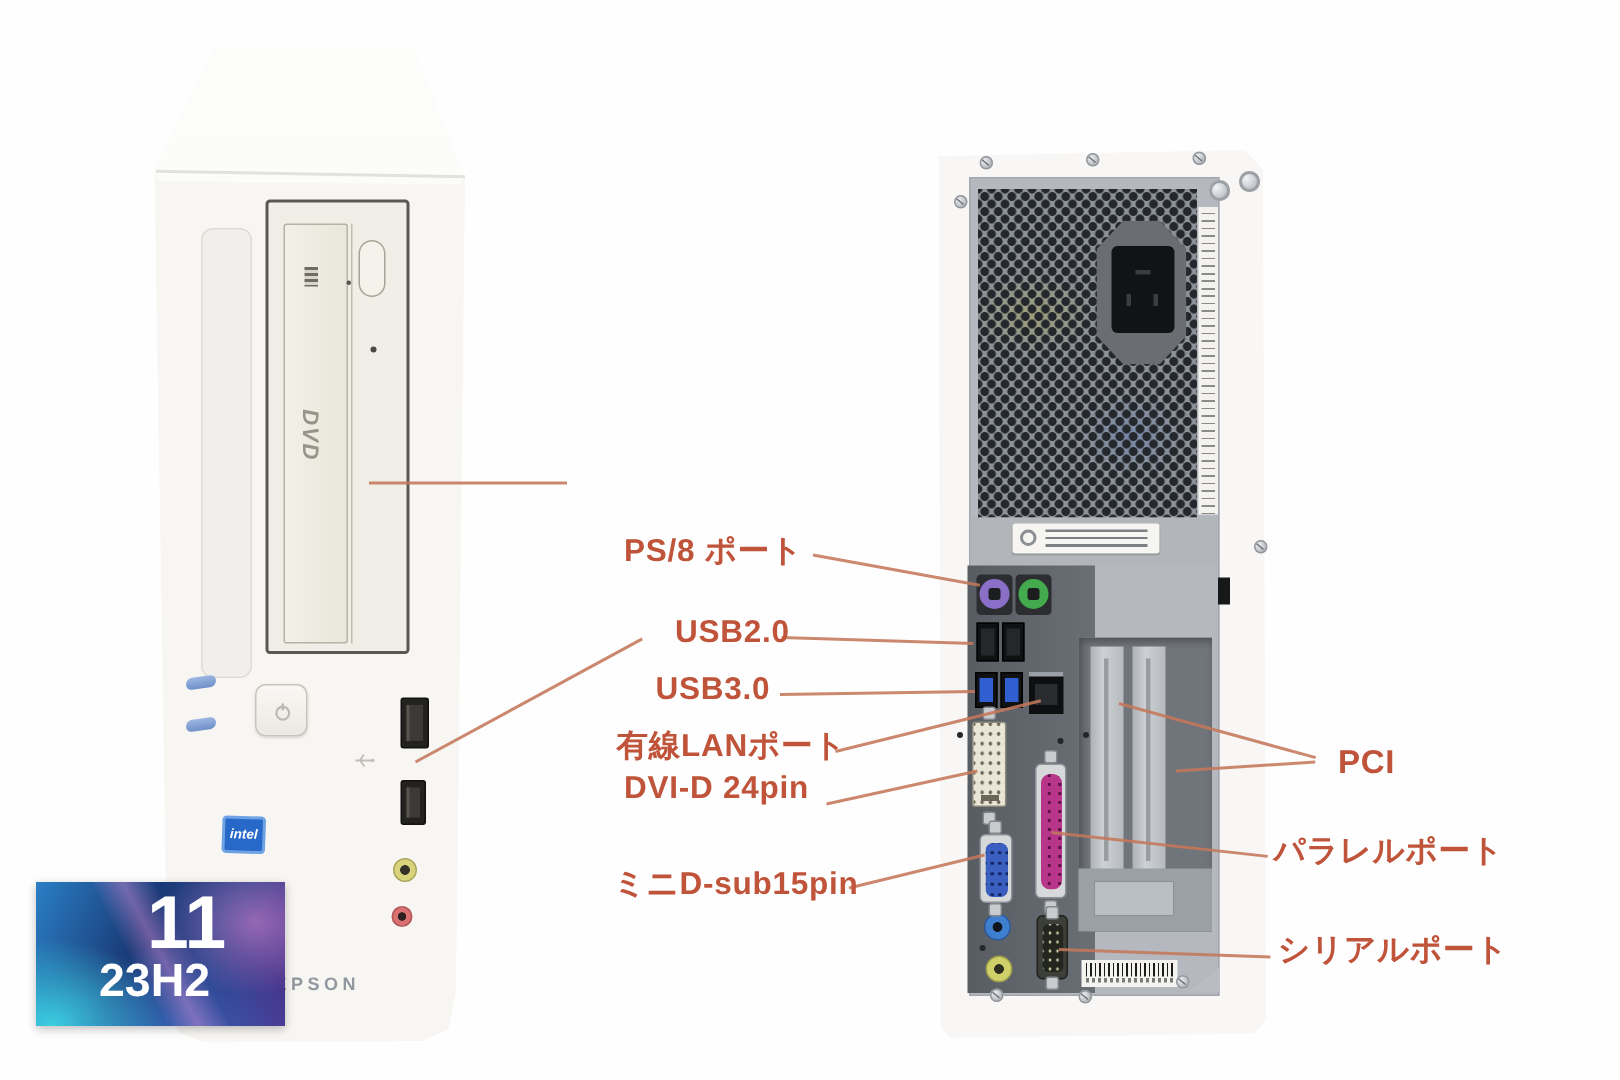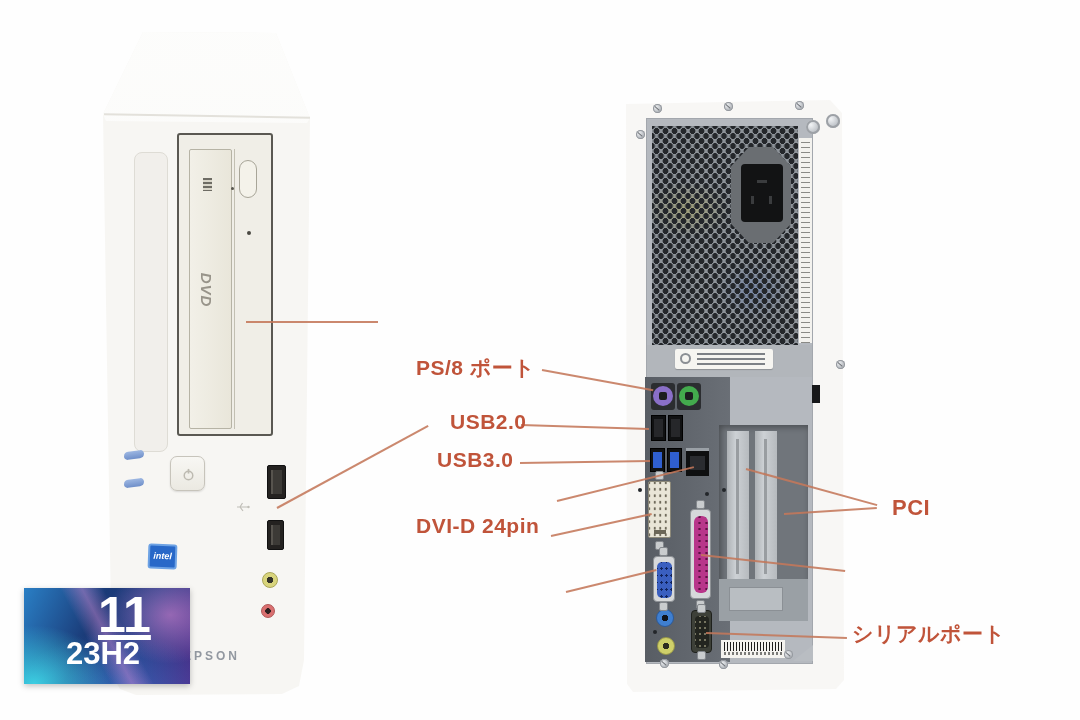--- a/index.html
+++ b/index.html
@@ -67,21 +67,21 @@
     left:24px;top:588px;width:166px;height:96px;z-index:70;box-shadow:0 2px 6px rgba(0,0,0,.25);
     background:
       radial-gradient(90px 70px at 88% 28%, rgba(233,140,216,.55), transparent 70%),
       linear-gradient(62deg, transparent 40%, rgba(240,150,225,.4) 50%, transparent 60%),
       radial-gradient(120px 90px at 6% 100%, rgba(64,227,238,.85), transparent 65%),
       radial-gradient(150px 110px at 55% 125%, rgba(70,140,230,.55), transparent 70%),
       linear-gradient(115deg,#2a7fc5,#1a3a77 40%,#234087 65%,#4c2f8a 100%);
   }
   .win-logo{left:34px;top:14px;width:35px;height:35px;display:grid;grid-template-columns:16px 16px;grid-template-rows:16px 16px;gap:3px;}
   .win-logo div{position:static;background:#fff;}
-  .win-11{left:74px;top:2px;font-size:50px;font-weight:bold;color:#fff;line-height:1;text-decoration:underline;}
+  .win-11{left:74px;top:2px;font-size:50px;font-weight:bold;color:#fff;line-height:1;}
   .win-build{left:36px;top:50px;width:86px;text-align:center;font-size:31px;font-weight:bold;color:#fff;line-height:1;}
 
   
   .rear-body{
     left:0;top:0;width:1080px;height:720px;z-index:5;
     clip-path:polygon(626px 104px,830px 100px,842px 113px,844px 680px,836px 689px,633px 692px,627px 684px);
     background:linear-gradient(90deg,#efeeec,#f8f7f5 18% 78%,#eae8e5);
   }
   .rear-inner{left:646px;top:118px;width:167px;height:546px;background:#b5b9bf;border:1px solid #a3a7ad;z-index:6;}
   .psu{left:652px;top:126px;width:146px;height:219px;z-index:7;background-color:#8c9298;
@@ -327,17 +327,20 @@
   <div class="lead l-dvi"></div>
   <div class="lead l-vga"></div>
   <div class="lead l-pci1"></div>
   <div class="lead l-pci2"></div>
   <div class="lead l-par"></div>
   <div class="lead l-ser"></div>
 
   <div class="callout" style="left:416px;top:357px;">PS/8 ポート</div>
   <div class="callout" style="left:450px;top:411px;">USB2.0</div>
   <div class="callout" style="left:437px;top:449px;">USB3.0</div>
+  <div class="callout" style="left:411px;top:487px;">有線LANポート</div>
   <div class="callout" style="left:416px;top:515px;">DVI-D 24pin</div>
+  <div class="callout" style="left:409px;top:579px;">ミニD-sub15pin</div>
   <div class="callout" style="left:892px;top:497px;font-size:22px;text-align:right;">PCI</div>
+  <div class="callout" style="left:849px;top:557px;">パラレルポート</div>
   <div class="callout" style="left:852px;top:623px;text-align:center;">シリアルポート</div>
 
 </div>
 
 </body></html>

